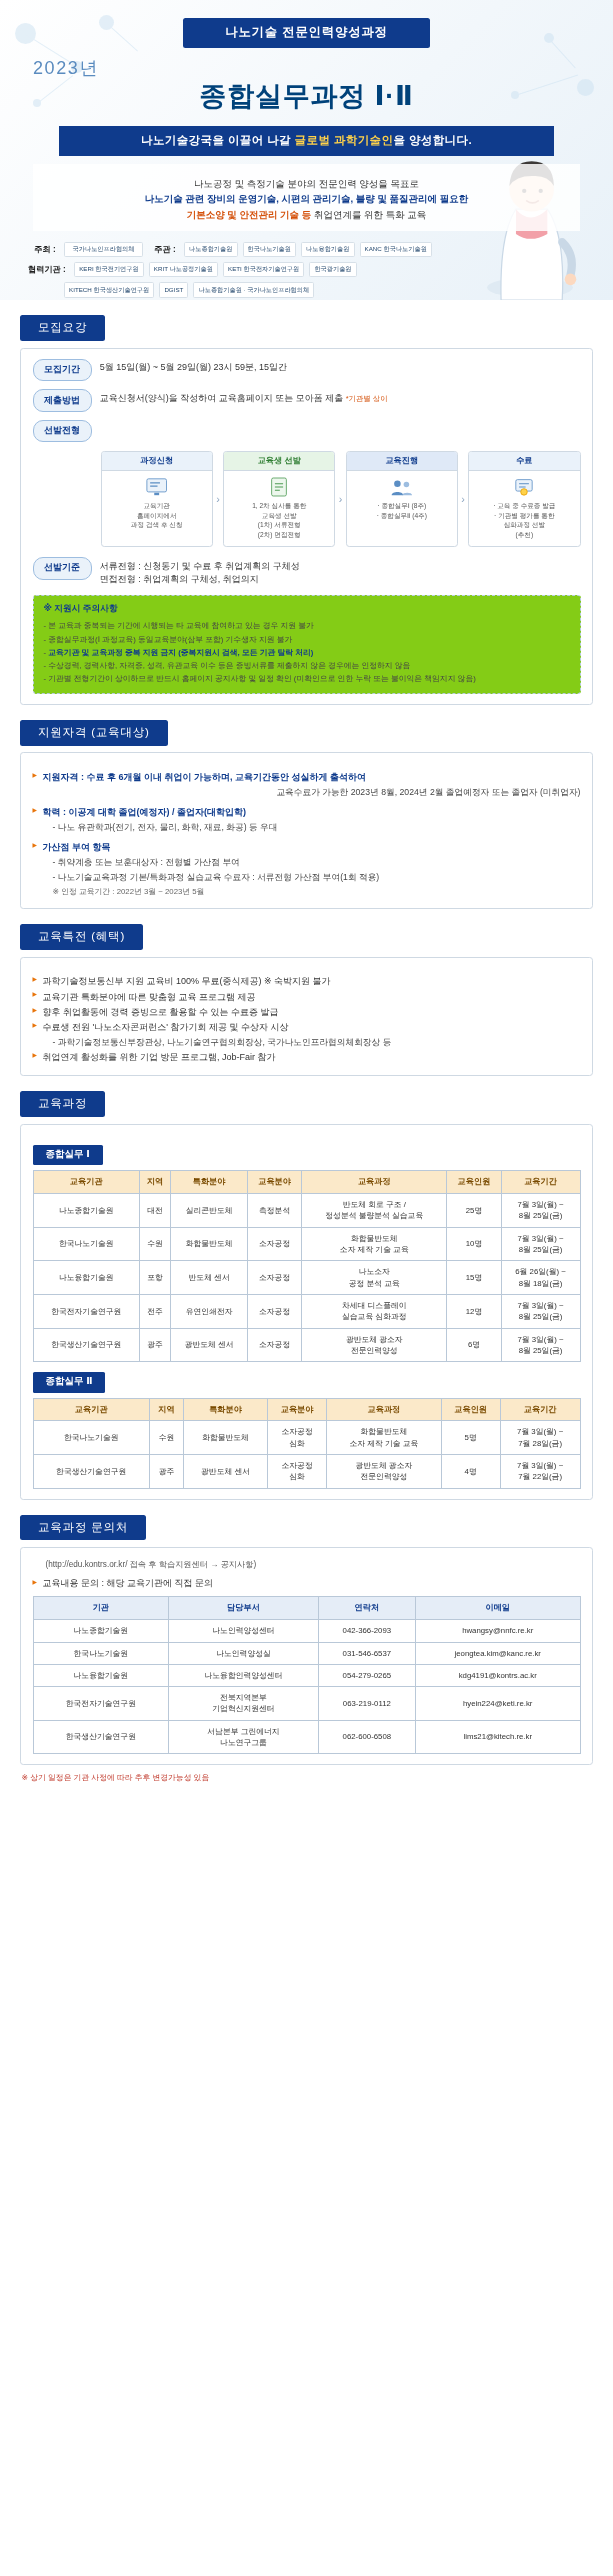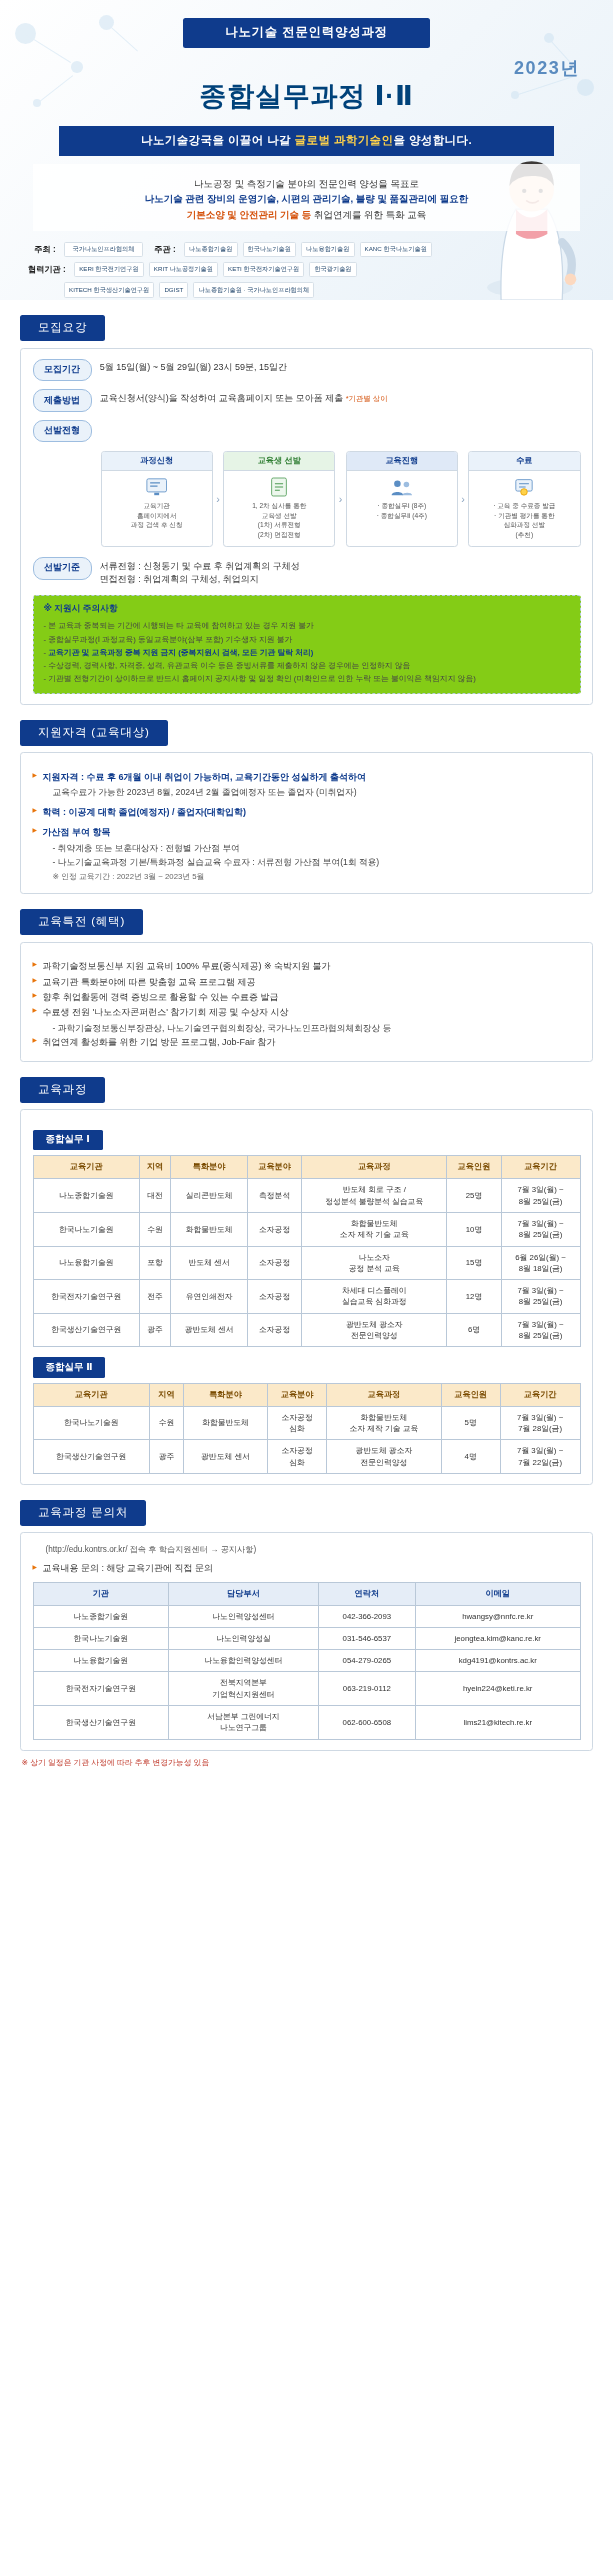--- a/index.html
+++ b/index.html
@@ -31,26 +31,25 @@
     background: #0f3b8c;
     color: #fff;
     text-align: center;
     font-size: 12.4px;
     font-weight: bold;
     letter-spacing: 0.8px;
     padding: 5.8px 0 6.6px 0;
     border-radius: 2.5px;
   }
   .year {
-    text-align: right;
+    text-align: left;
     color: #5a8bbf;
     font-size: 18px;
     letter-spacing: 1.6px;
     margin-bottom: 1.6px;
-    font-weight: bold;
   }
   .title-1 {
     text-align: center;
     color: #00427a;
     font-size: 27px;
     font-weight: bold;
     letter-spacing: 0.8px;
     line-height: 1.15;
   }
   .title-2 {
@@ -409,23 +408,24 @@
         </ul>
       </div>
     </div>
   </div>
 
   <div class="section">
     <div class="sec-title">지원자격 (교육대상)</div>
     <div class="panel">
       <div class="blist">
         <div class="bitem"><span class="navy-b">지원자격 : 수료 후 6개월 이내 취업이 가능하며, 교육기간동안 성실하게 출석하여</span></div>
-        <div class="bsub" style="text-align:left;">교육수료가 가능한 2023년 8월, 2024년 2월 졸업예정자 또는 졸업자 (미취업자)</div>
+        <div class="bsub" style="text-align:right;">교육수료가 가능한 2023년 8월, 2024년 2월 졸업예정자 또는 졸업자 (미취업자)</div>
 
         <div class="bitem mt6"><span class="navy-b">학력 : 이공계 대학 졸업(예정자) / 졸업자(대학입학)</span></div>
+        <div class="bsub">- 나노 유관학과(전기, 전자, 물리, 화학, 재료, 화공) 등 우대</div>
 
         <div class="bitem mt6"><span class="navy-b">가산점 부여 항목</span></div>
         <div class="bsub" style="white-space:pre-line;">- 취약계층 또는 보훈대상자 : 전형별 가산점 부여
 - 나노기술교육과정 기본/특화과정 실습교육 수료자 : 서류전형 가산점 부여(1회 적용)</div>
         <div class="bnote">※ 인정 교육기간 : 2022년 3월 ~ 2023년 5월</div>
       </div>
     </div>
   </div>
 
   <div class="section">

